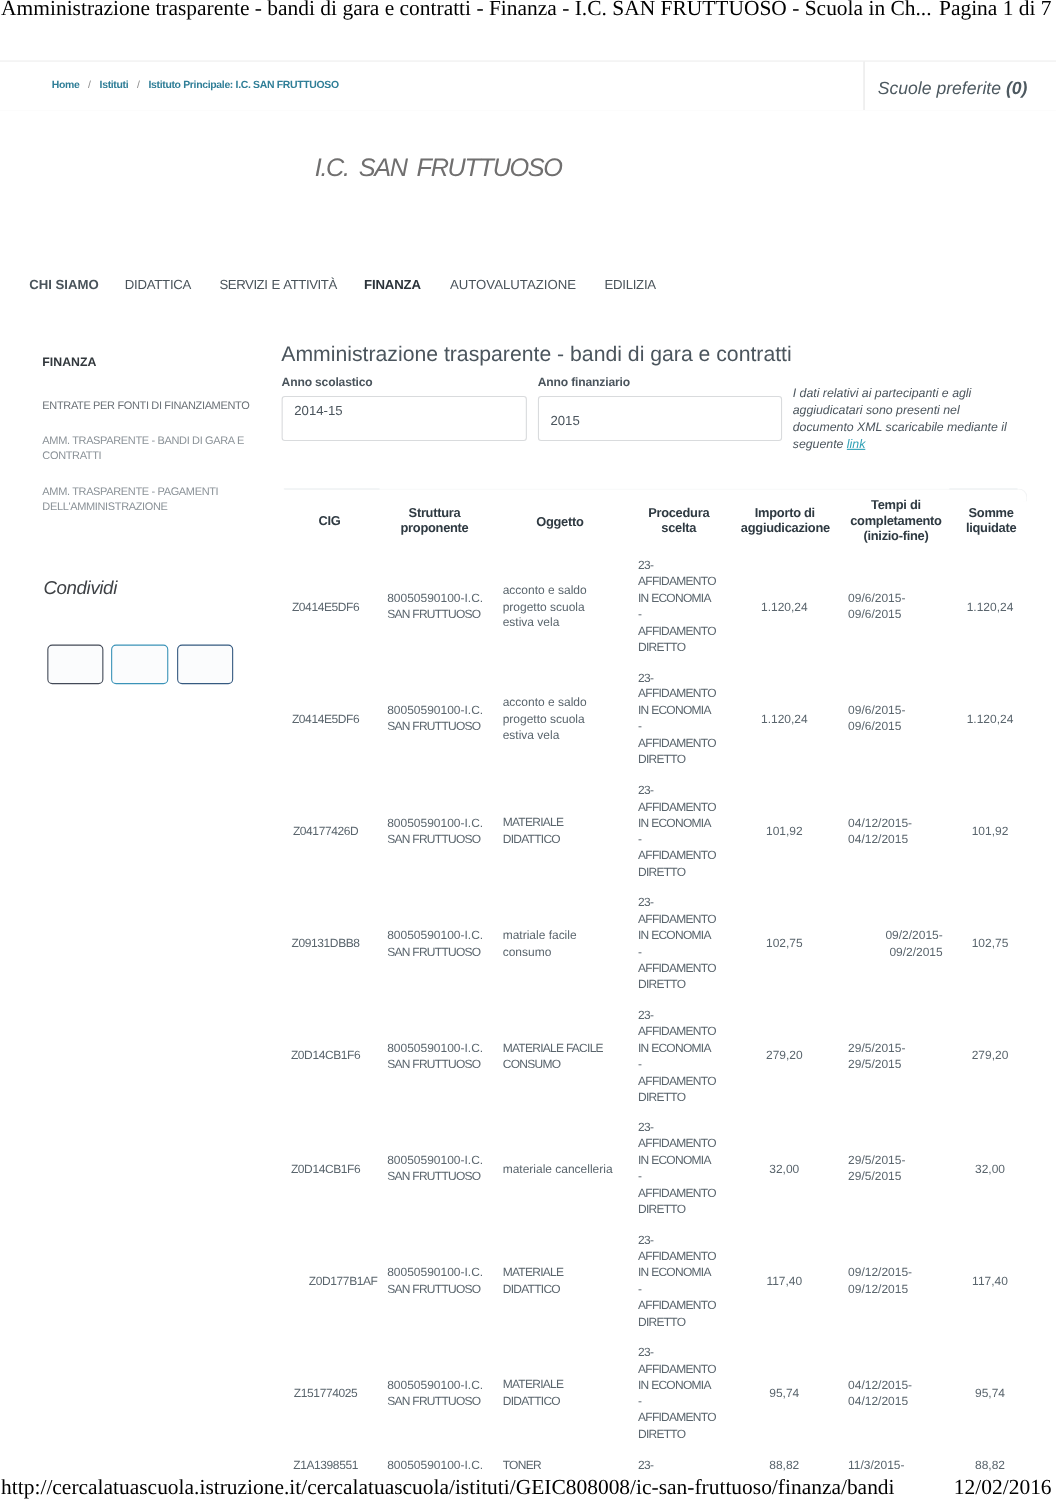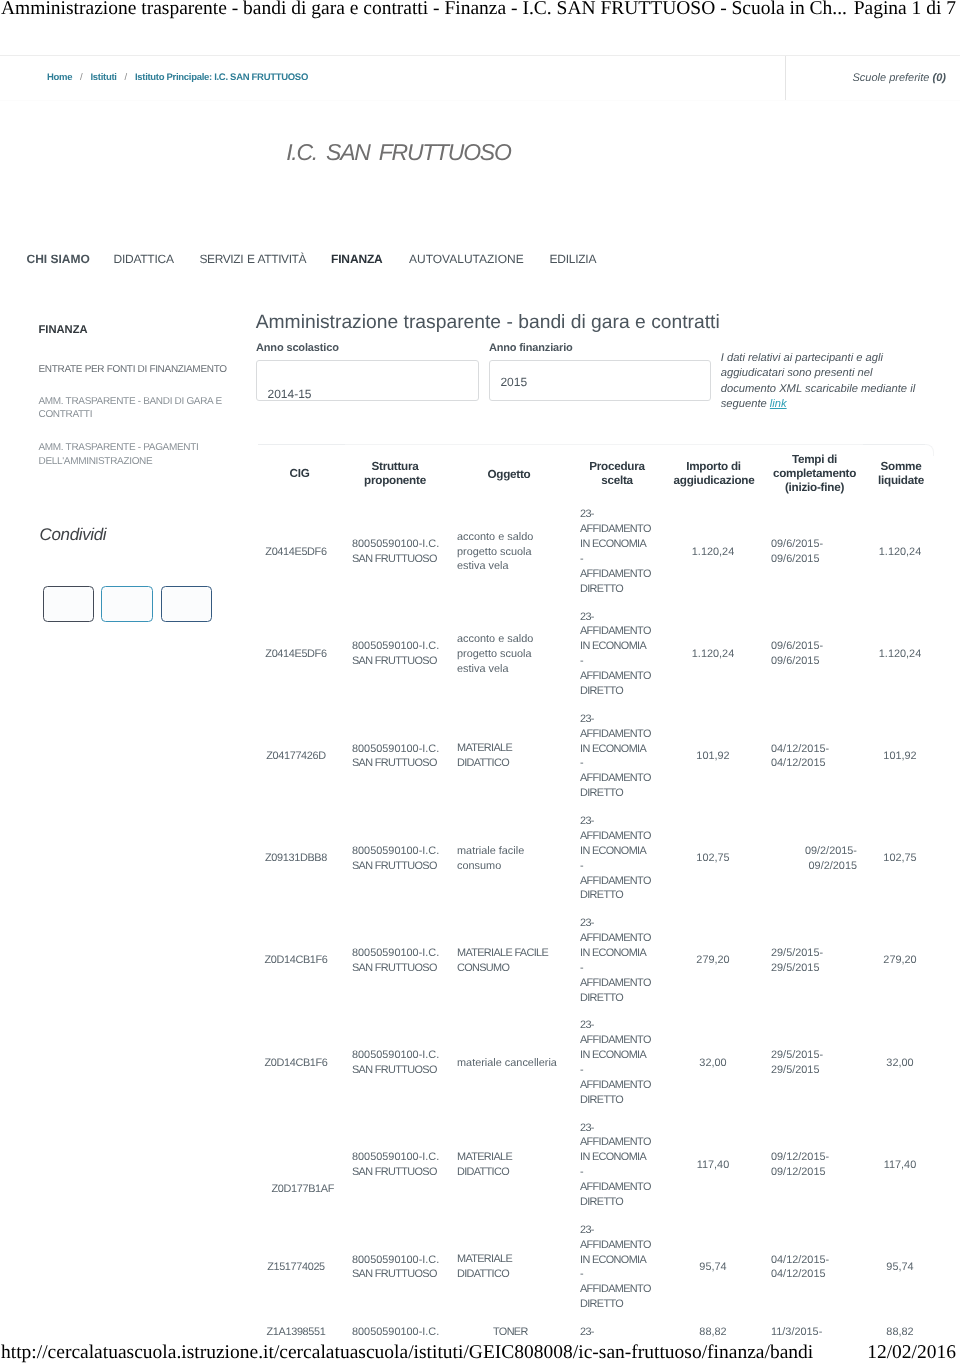--- a/index.html
+++ b/index.html
@@ -18,21 +18,21 @@
   .ph-right{position:absolute;right:4px;}
 
   
   .rule{position:absolute;background:#ebebeb;}
   #topline{left:0;top:55px;width:960px;height:1px;background:#ededed;}
   #bcline{left:0;top:100px;width:960px;height:1px;background:#fcfcfc;}
   #vsep{left:785px;top:56px;width:1px;height:44px;background:#e4e4e4;}
 
   .bc{position:absolute;left:47px;top:71.5px;font-size:9.5px;font-weight:bold;color:#2f7e97;letter-spacing:-0.3px;white-space:nowrap;}
   .bc .sep{color:#8a8a8a;font-weight:normal;margin:0 5.5px;letter-spacing:0;}
-  .fav{position:absolute;right:14px;top:72px;font-size:11px;font-style:italic;color:#4d5960;white-space:nowrap;}
+  .fav{position:absolute;right:26px;top:72px;font-size:16px;font-style:italic;color:#4d5960;white-space:nowrap;}
   .fav b{font-weight:bold;}
 
   
   #school{position:absolute;left:0;top:139px;width:798px;text-align:center;
         font-size:23px;font-style:italic;color:#706f6f;font-weight:400;letter-spacing:-1.25px;
         word-spacing:4px;text-indent:-1.25px;}
 
   
   #nav{position:absolute;left:0;top:0;width:960px;height:0;}
   #nav span{position:absolute;top:252px;font-size:12px;color:#4a545b;white-space:nowrap;}
@@ -272,21 +272,21 @@
       </div>
       <div style="position: absolute; left: 0px; top: 0px; width: 0px; height: 0px;">
         <div class="cell u" style="left: 580px; top: 1120.5px; width: 86px; text-align: left;">
           <div>23-</div>
           <div>AFFIDAMENTO</div>
           <div>IN ECONOMIA</div>
           <div>-</div>
           <div>AFFIDAMENTO</div>
           <div>DIRETTO</div>
         </div>
-        <div class="cell cg" style="left: 258px; top: 1157.75px; width: 76px; text-align: right; margin-top: 24px;">Z0D177B1AF</div>
+        <div class="cell cg" style="left: 274px; top: 1157.75px; width: 76px; text-align: center;">Z0D177B1AF</div>
         <div class="cell u2" style="left: 352px; top: 1150.3px; width: 96px; text-align: left;">
           <div>80050590100-I.C.</div>
           <div>SAN FRUTTUOSO</div>
         </div>
         <div class="cell u" style="left: 457px; top: 1150.29px; width: 103px; text-align: left;">MATERIALE DIDATTICO</div>
         <div class="cell" style="left: 673px; top: 1157.75px; width: 80px; text-align: center;">117,40</div>
         <div class="cell" style="left: 771px; top: 1150.3px; width: 86px; text-align: left;">
           <div>09/12/2015-</div>
           <div>09/12/2015</div>
         </div>
@@ -315,33 +315,33 @@
         <div class="cell" style="left: 867px; top: 1259.95px; width: 66px; text-align: center;">95,74</div>
       </div>
       <div style="position: absolute; left: 0px; top: 0px; width: 0px; height: 0px;">
         <div class="cell u" style="left: 580px; top: 1324.9px; width: 86px; text-align: left;">
           <div>23-</div>
         </div>
         <div class="cell cg" style="left: 258px; top: 1324.9px; width: 76px; text-align: center;">Z1A1398551</div>
         <div class="cell" style="left: 352px; top: 1324.9px; width: 96px; text-align: left;">
           <div>80050590100-I.C.</div>
         </div>
-        <div class="cell u" style="left: 457px; top: 1324.9px; width: 103px; text-align: left; margin-left: 36px;">TONER</div>
+        <div class="cell u" style="left: 457px; top: 1324.9px; width: 103px; text-align: left;">TONER</div>
         <div class="cell" style="left: 673px; top: 1324.9px; width: 80px; text-align: center;">88,82</div>
         <div class="cell" style="left: 771px; top: 1324.9px; width: 86px; text-align: left;">
           <div>11/3/2015-</div>
         </div>
         <div class="cell" style="left: 867px; top: 1324.9px; width: 66px; text-align: center;">88,82</div>
       </div>
     </div>
   </div>
 
 <div class="flabel" style="left: 256px; top: 341.5px;">Anno scolastico</div>
 <div class="fbox" style="left: 255.8px; top: 359.5px; width: 223.7px;"></div>
-<div class="fval" style="left: 267.5px; top: 387px; text-align: center;">2014-15</div>
+<div class="fval" style="left: 267.5px; top: 366px; text-align: center;">2014-15</div>
 <div class="flabel" style="left: 488.9px; top: 341.5px;">Anno finanziario</div>
 <div class="fbox" style="left: 488.7px; top: 359.5px; width: 222.3px;"></div>
 <div class="fval" style="left: 500.4px; top: 374.5px;">2015</div>
 
 <div class="print-ftr">
   <span class="ph-left">http://cercalatuascuola.istruzione.it/cercalatuascuola/istituti/GEIC808008/ic-san-fruttuoso/finanza/bandi</span>
   <span class="ph-right">12/02/2016</span>
 </div>
 
 </body></html>

